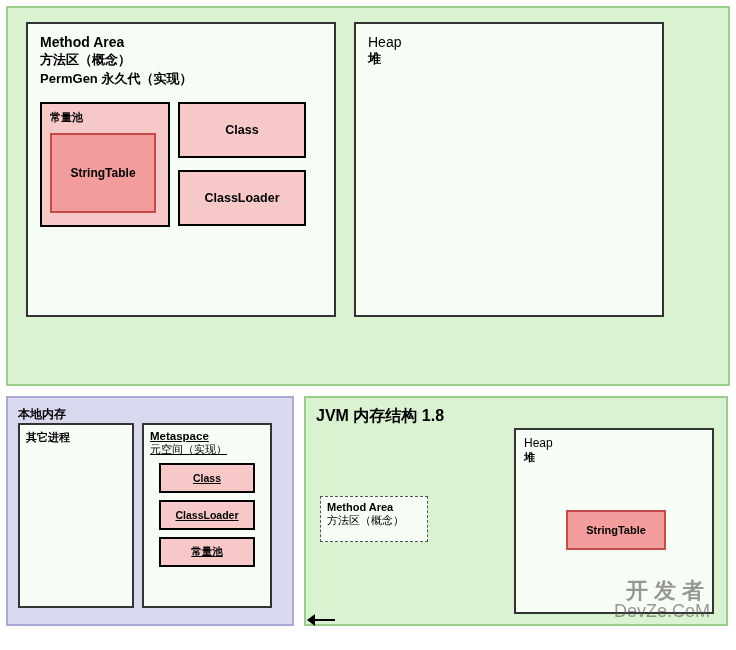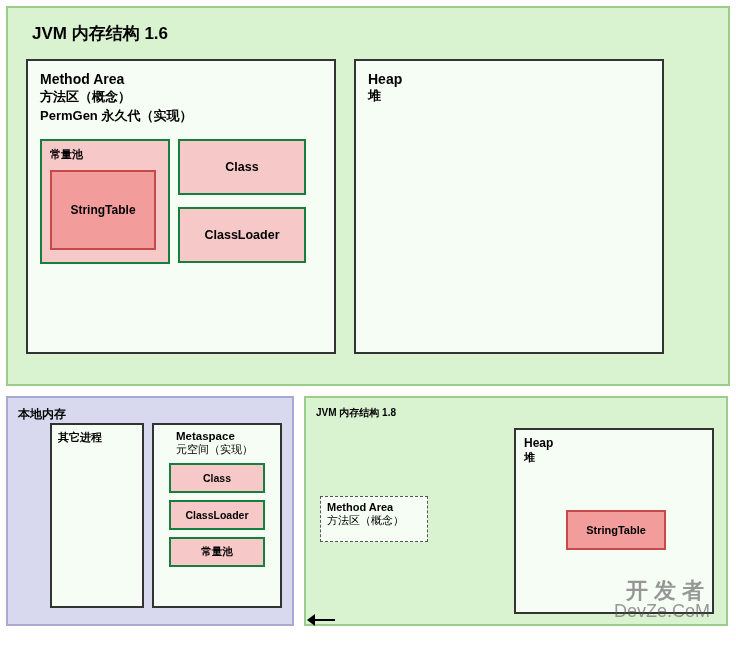--- a/index.html
+++ b/index.html
@@ -19,21 +19,21 @@
   .panel-purple {
     background: #d8d8ef;
     border: 2px solid #a9a9d6;
   }
   .panel-white {
     background: #f6fdf4;
     border: 2px solid #333;
   }
   .panel-pink-light {
     background: #f6c8c8;
-    border: 2px solid #15803d;
+    border: 2px solid #000000;
   }
   .panel-pink-dark {
     background: #f29c9c;
     border: 2px solid #c74a4a;
   }
   .top {
     position: relative;
     padding: 14px 18px 18px;
     height: 380px;
   }
@@ -51,21 +51,21 @@
     height: 295px;
     padding: 10px 12px;
   }
   .ma-title { font-size: 14px; font-weight: bold; }
   .ma-sub { font-size: 13px; font-weight: bold; margin-top:1px; }
   .heap-16 {
     width: 310px;
     height: 295px;
     padding: 10px 12px;
   }
-  .h-title { font-size: 14px; font-weight: bold; }
+  .h-title { font-size: 14px; font-weight: normal; }
   .h-sub { font-size: 13px; font-weight: bold; }
   .ma-inner {
     display: flex;
     gap: 8px;
     margin-top: 14px;
   }
   .const-pool-16 {
     width: 130px;
     height: 125px;
     padding: 6px 8px;
@@ -90,42 +90,42 @@
     gap: 10px;
     margin-top: 10px;
   }
   .local-mem {
     position: relative;
     width: 288px;
     height: 230px;
     padding: 8px 10px 10px;
   }
   .lm-title { font-size: 12px; font-weight: bold; }
-  .lm-row { display:flex; gap:8px;margin-left:32px; }
+  .lm-row { display:flex; gap:8px; }
   .other-proc {
     width: 116px; height: 185px; padding: 5px 6px; font-size:11px;
   }
   .metaspace {
-    width: 130px; height: 185px; padding: 5px 22px;
+    width: 130px; height: 185px; padding: 5px 6px; text-decoration: underline;
   }
   .ms-title { font-size:11.5px; font-weight:bold; }
   .ms-sub { font-size:11px; }
   .ms-boxes { display:flex; flex-direction:column; gap:7px; margin-top:6px; align-items:center; }
   .ms-box {
     width: 96px; height: 30px;
     display:flex; align-items:center; justify-content:center;
     font-size:10.5px; font-weight:bold;
   }
   .jvm-18 {
     position: relative;
     width: 424px;
     height: 230px;
     padding: 8px 10px 10px;
   }
-  .jvm18-title { font-size:10px; font-weight:bold; margin-bottom:22px;}
+  .jvm18-title { font-size:16px; font-weight:bold; margin-bottom:22px;}
   .method-area-18 {
     position: absolute;
     left: 14px; top: 98px;
     width: 108px; height: 46px;
     border: 1.5px dashed #555;
     background: #f6fdf4;
     padding: 4px 6px;
     font-size:11px; font-weight:bold;
   }
   .heap-18 {
@@ -154,21 +154,20 @@
     font-family: Arial, sans-serif; line-height:1;
     color:#555; opacity:.6; pointer-events:none;
   }
   .wm-a { font-size:22px; letter-spacing:6px; font-weight:bold;}
   .wm-b { font-size:18px;}
 </style>
 </head>
 <body>
 
 <div class="top panel-green">
-  <div class="top-title">JVM 内存结构 1.6</div>
   <div class="top-row">
 
     <div class="method-area-16 panel-white">
       <div class="ma-title">Method Area</div>
       <div class="ma-sub">方法区（概念）</div>
       <div class="ma-sub">PermGen 永久代（实现）</div>
 
       <div class="ma-inner">
         <div class="const-pool-16 panel-pink-light">
           <div class="cp-label">常量池</div>

